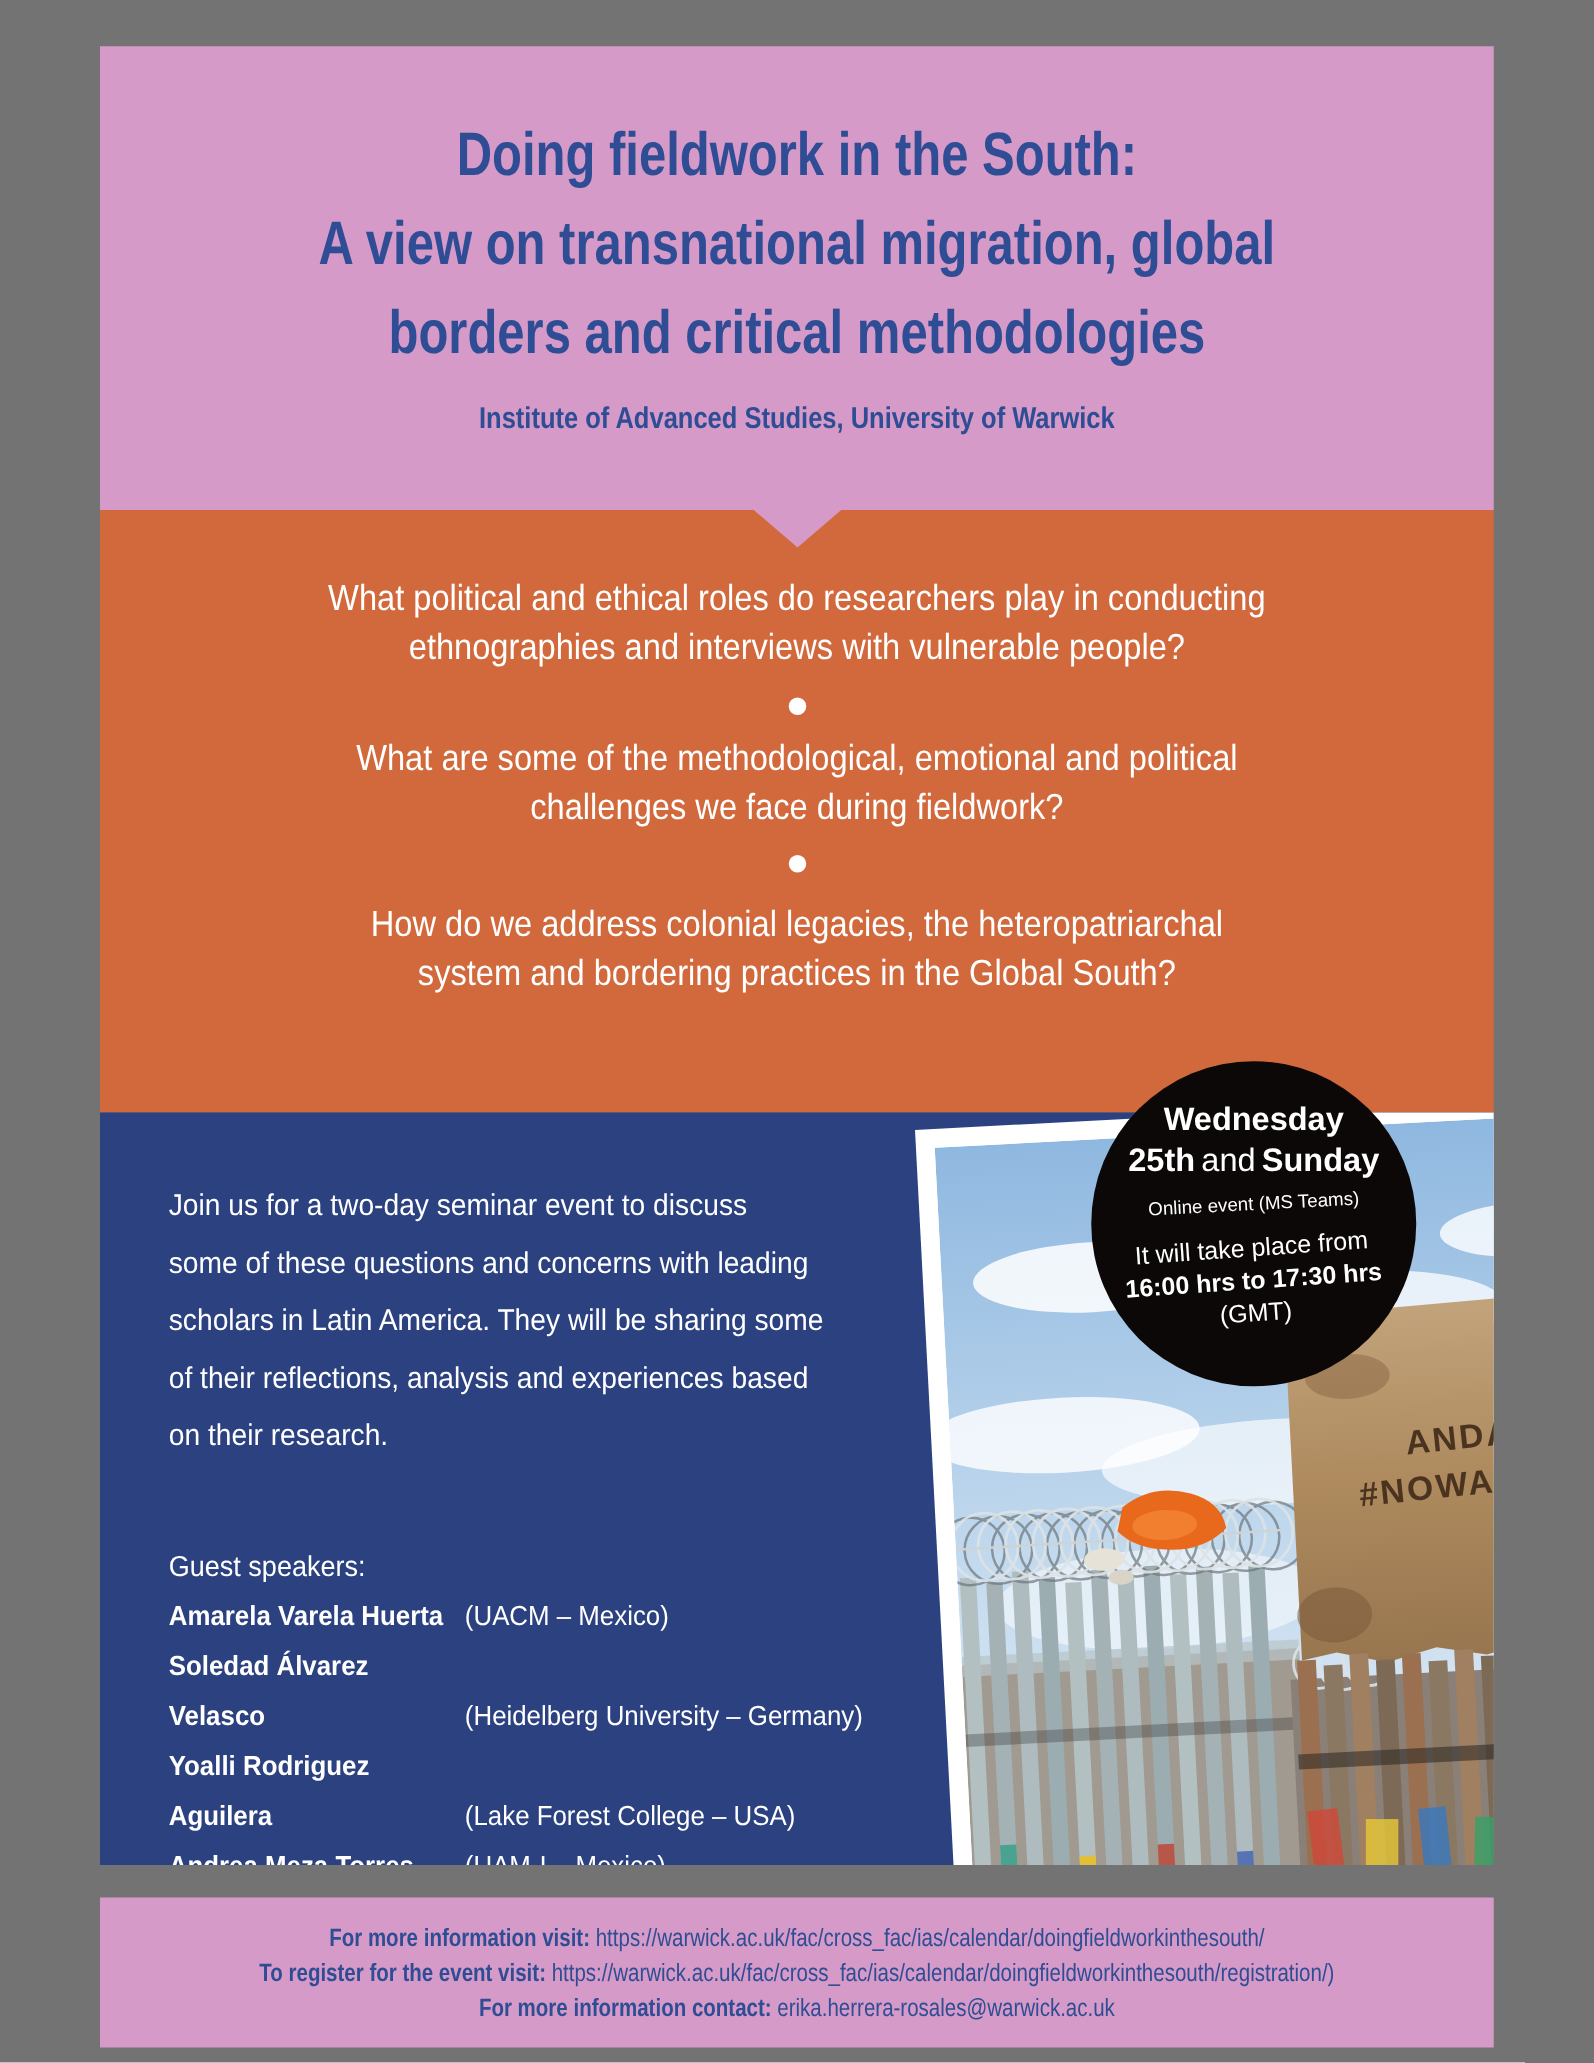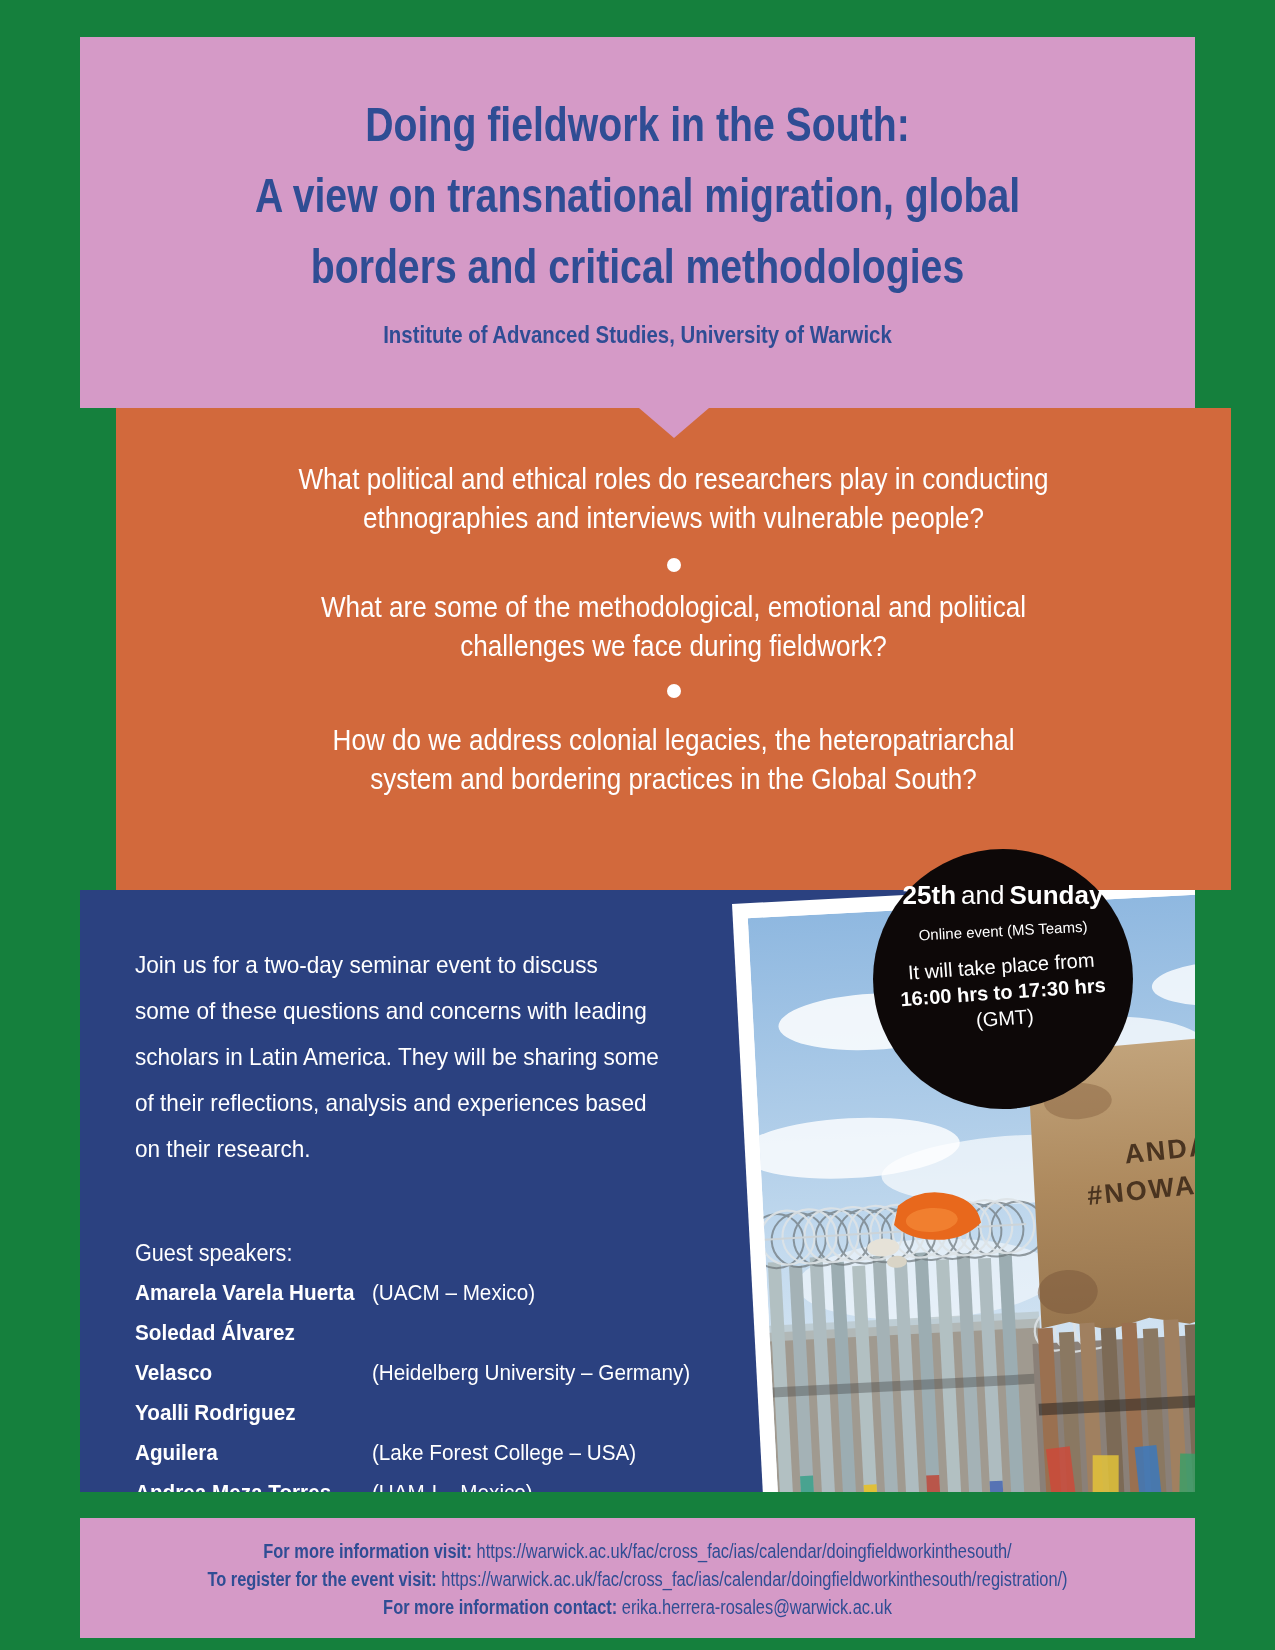--- a/index.html
+++ b/index.html
@@ -1,30 +1,30 @@
 <!DOCTYPE html>
 <html style="--pink: #d59ac7; --orange: #d2693c; --blue: #2b4180; --title_blue: #2f4d94; --badge_black: #0d0808;"><head>
 <meta charset="utf-8">
 <style>
   html,body{margin:0;padding:0;background:#ffffff;}
-  .poster{position:relative;width:1275px;height:1650px;background:#15803d;overflow:hidden;
+  .poster{position:relative;width:1275px;height:1650px;background:#737373;overflow:hidden;
           font-family:"Liberation Sans", sans-serif;text-decoration:underline;}
   .band{position:absolute;left:80px;width:1115px;}
 
   
   .header{top:37px;height:371px;background:var(--pink,#d59ac7);}
   .title{position:absolute;top:52px;left:0;width:100%;text-align:center;
          color:var(--title_blue,#2f4d94);font-weight:700;font-size:49px;line-height:71px;
          transform:scaleX(0.80);}
   .subtitle{position:absolute;top:284px;left:0;width:100%;text-align:center;
             color:var(--title_blue,#2f4d94);font-weight:700;font-size:24px;
             transform:scaleX(0.85);}
 
   
-  .questions{top:408px;height:482px;background:var(--orange,#d2693c);margin-left:36px;}
+  .questions{top:408px;height:482px;background:var(--orange,#d2693c);}
   .notch{position:absolute;top:0;left:522.5px;width:0;height:0;
          border-left:35px solid transparent;border-right:35px solid transparent;
          border-top:30px solid var(--pink,#d59ac7);}
   .qwrap{position:absolute;top:52px;left:0;width:100%;display:flex;flex-direction:column;align-items:center;}
   .question{width:100%;text-align:center;color:#fff;font-size:29px;line-height:39px;font-weight:400;
             transform:scaleX(0.90);}
   .dot{width:14px;height:14px;border-radius:50%;background:#fff;}
   .dot1{margin-top:20px;}
   .q2{margin-top:16px;}
   .dot2{margin-top:18px;}
@@ -250,20 +250,21 @@
         <span class="speaker-name">Yoalli Rodriguez Aguilera</span><span class="speaker-aff">(Lake Forest College – USA)</span>
       </div>
       <div class="speaker-row">
         <span class="speaker-name">Andrea Meza Torres</span><span class="speaker-aff">(UAM-I – Mexico)</span>
       </div>
     </div>
   </div>
 
   <div class="badge">
     <div class="badge-top">
+      <div class="badge-line">Wednesday</div>
       <div class="badge-line"><span>25th</span><span class="mid">and</span><span>Sunday</span></div>
       <div class="badge-platform">Online event (MS Teams)</div>
       <div class="badge-time">
         <div class="t1">It will take place from</div>
         <div class="t2">16:00 hrs to 17:30 hrs</div>
         <div class="t3">(GMT)</div>
       </div>
     </div>
   </div>
 

